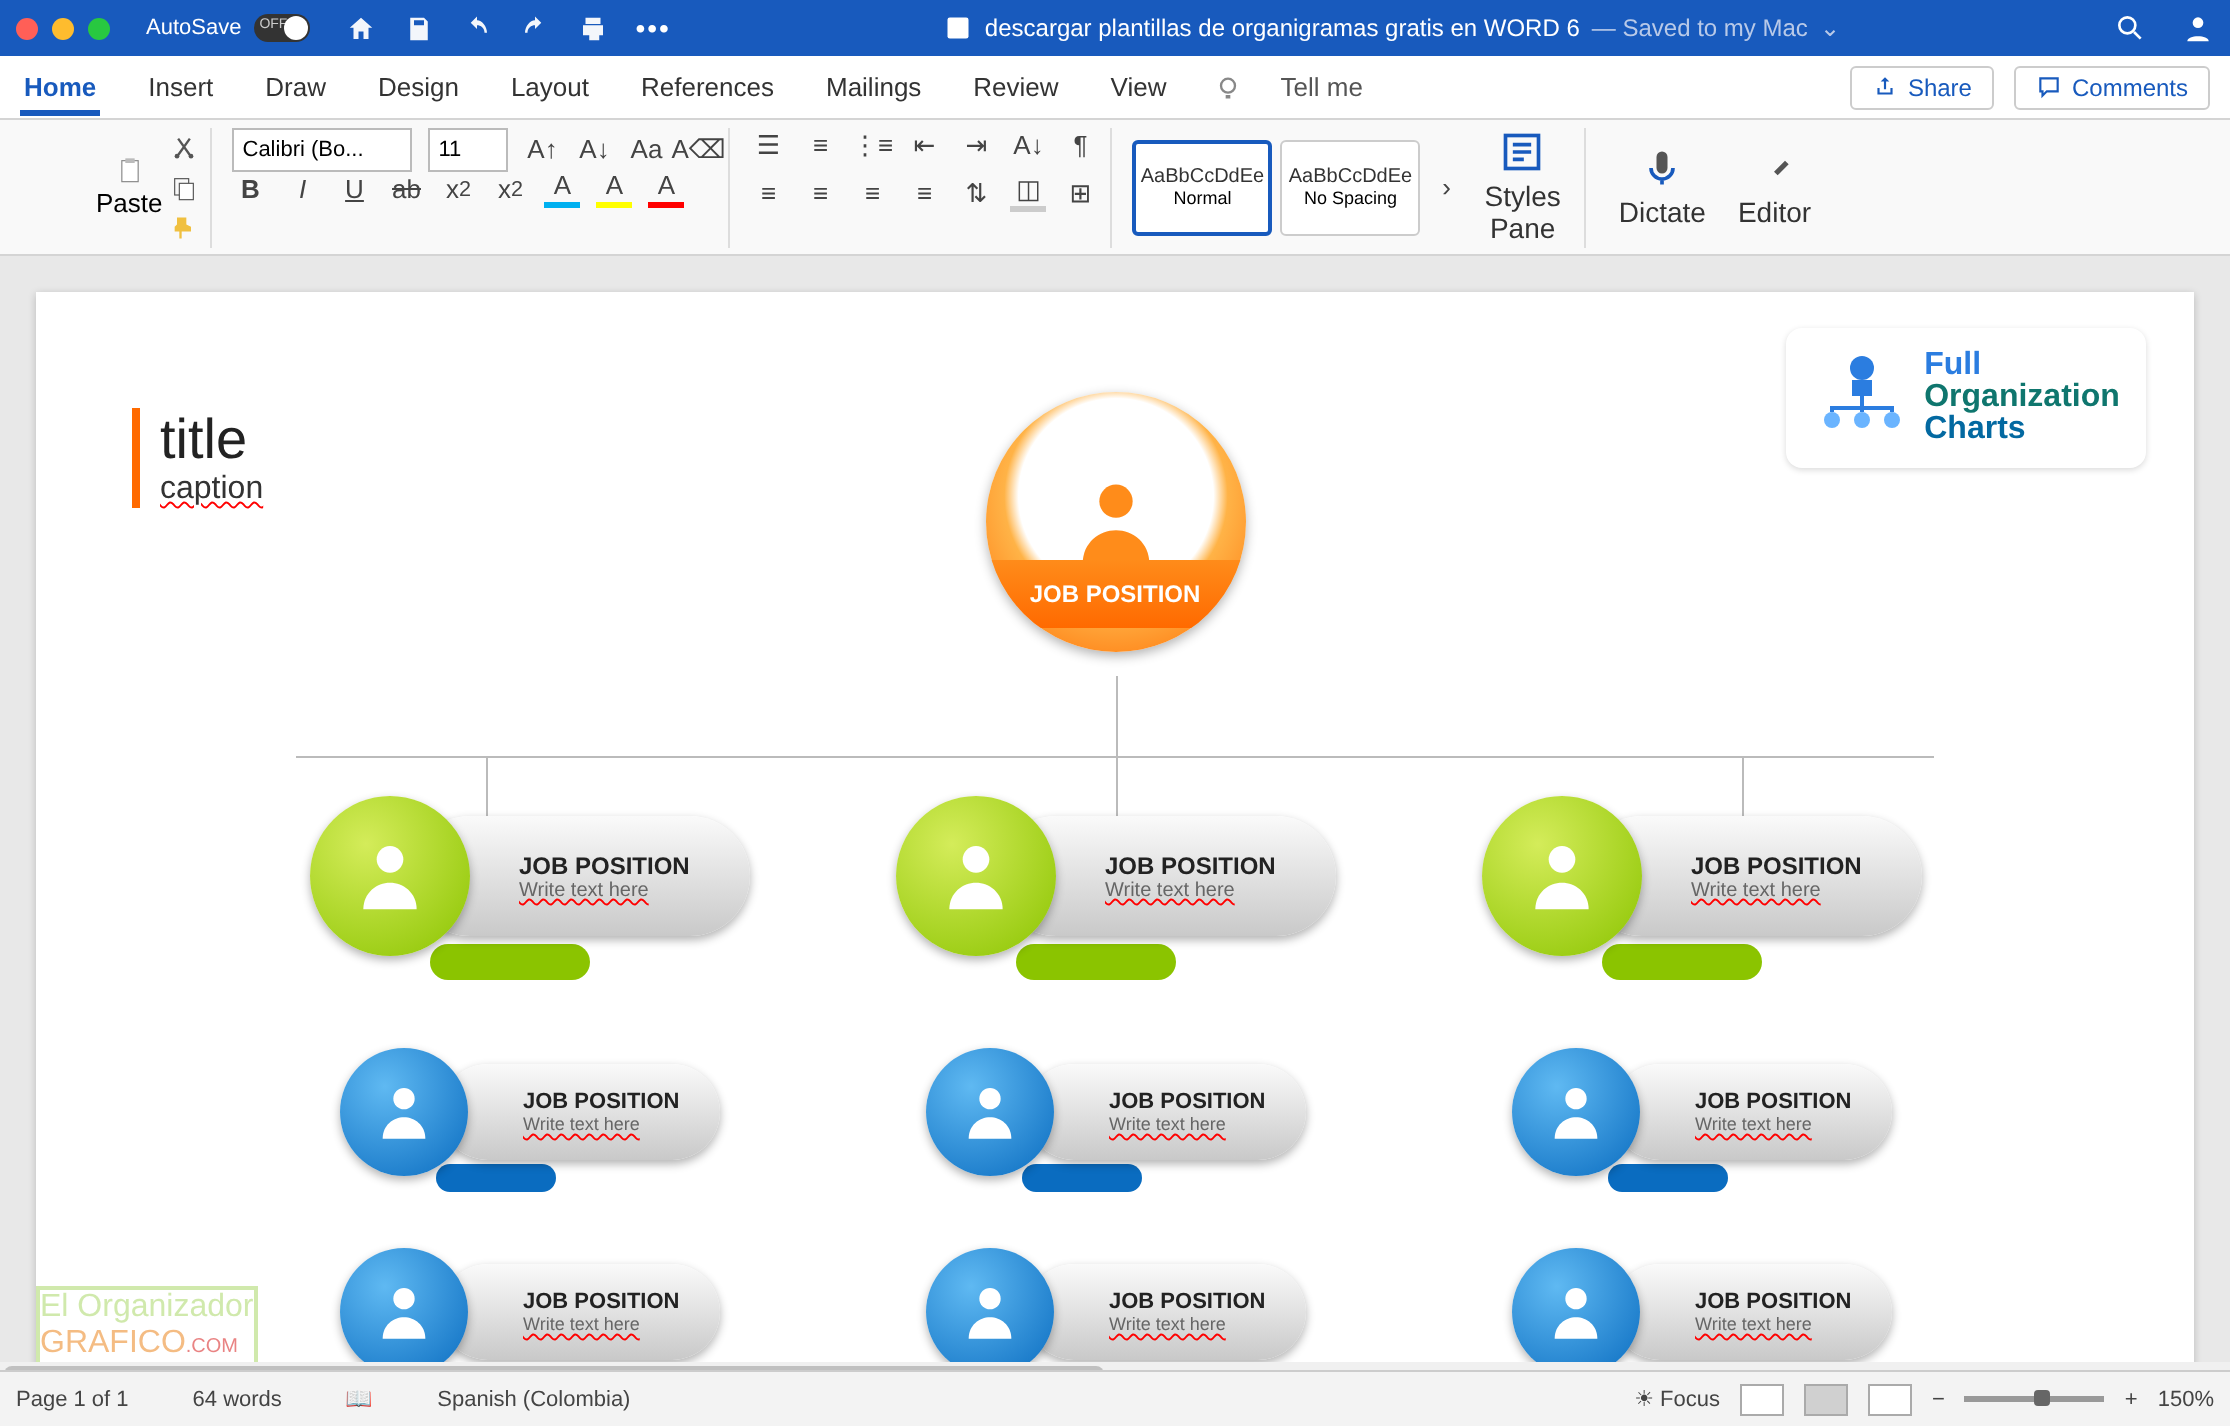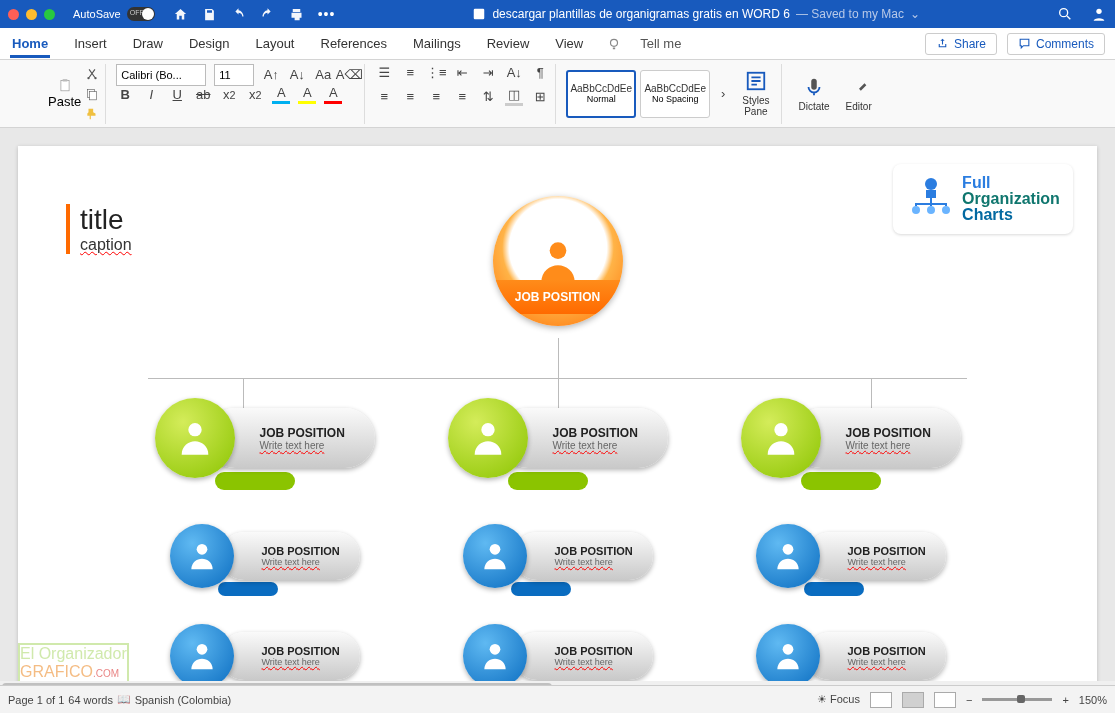--- a/index.html
+++ b/index.html
@@ -38,21 +38,21 @@
 .mini-col svg, .grp svg { width: 14px; height: 14px; fill: #555; }
 .font-sel { border: 1px solid #bbb; font-size: 11px; padding: 2px 4px; background: #fff; width: 90px; height: 22px; }
 .size-sel { border: 1px solid #bbb; font-size: 11px; padding: 2px 4px; background: #fff; width: 40px; height: 22px; }
 .fmt-row { display: flex; gap: 8px; align-items: center; }
 .fmt-btn { width: 18px; height: 18px; display: flex; align-items: center; justify-content: center; font-size: 13px; color: #444; cursor: pointer; }
 .fmt-btn.b { font-weight: 700; } .fmt-btn.i { font-style: italic; } .fmt-btn.u { text-decoration: underline; }
 .color-bar { border-bottom: 3px solid; padding-bottom: 1px; }
 .style-card { border: 1px solid #ccc; border-radius: 3px; width: 70px; height: 48px; display: flex; flex-direction: column; align-items: center; justify-content: center; font-size: 9px; background: #fff; }
 .style-card.sel { border: 2px solid #185ABD; }
 .style-prev { font-size: 10px; color: #333; }
-.big-btn { display: flex; flex-direction: column; align-items: center; gap: 3px; font-size: 10px; color: #333; padding: 0 6px; }
+.big-btn { display: flex; flex-direction: column; align-items: center; gap: 3px; font-size: 14px; color: #333; padding: 0 6px; }
 .big-btn svg { width: 22px; height: 22px; }
 
 
 .canvas { position: absolute; top: 128px; left: 0; right: 0; bottom: 20px; background: #e8e8e8; overflow: hidden; }
 .page { position: absolute; top: 18px; left: 18px; right: 18px; bottom: 0; background: #fff; box-shadow: 0 1px 4px rgba(0,0,0,.2); }
 .title-block { position: absolute; top: 58px; left: 48px; border-left: 4px solid #ff6a00; padding-left: 10px; }
 .title-block .t { font-size: 28px; font-weight: 400; color: #222; }
 .title-block .c { font-size: 16px; color: #333; text-decoration: underline wavy red; text-decoration-thickness: 1px; }
 .logo-badge { position: absolute; top: 18px; right: 24px; width: 180px; height: 70px; background: #fff; border-radius: 8px; box-shadow: 0 1px 3px rgba(0,0,0,.15); display: flex; align-items: center; justify-content: center; gap: 6px; }
 .logo-txt { font-size: 16px; font-weight: 700; line-height: 1; }
@@ -90,21 +90,21 @@
 .node.small { width: 190px; height: 64px; }
 .node.small .tail { bottom: -10px; width: 60px; height: 14px; left: 48px; }
 
 .wm { position: absolute; left: 0; bottom: 10px; font-size: 16px; font-weight: 400; color: #bde08a; opacity: .7; padding: 0; border: 2px solid #bde08a; }
 .wm .og { color: #f0a050; } .wm .cm { color: #e05050; font-size: 10px; }
 
 .hsbar { position: absolute; bottom: 0; left: 0; right: 0; height: 12px; background: #f0f0f0; }
 .hsbar .thumb { position: absolute; left: 2px; top: 2px; width: 550px; height: 8px; background: #c0c0c0; border-radius: 4px; }
 
 
-.status { position: absolute; bottom: 0; left: 0; right: 0; height: 28px; background: #f3f3f3; border-top: 1px solid #ccc; display: flex; align-items: center; font-size: 11px; color: #444; padding: 0 8px; gap: 4px; }
+.status { position: absolute; bottom: 0; left: 0; right: 0; height: 28px; background: #f3f3f3; border-top: 1px solid #ccc; display: flex; align-items: center; font-size: 11px; color: #444; padding: 0 8px; gap: 32px; }
 .status .right { margin-left: auto; display: flex; align-items: center; gap: 10px; }
 .view-btn { width: 22px; height: 16px; border: 1px solid #aaa; background: #fff; }
 .view-btn.active { background: #d0d0d0; }
 .zoom-slider { width: 70px; height: 3px; background: #999; position: relative; }
 .zoom-slider::after { content: ""; position: absolute; left: 50%; top: -3px; width: 8px; height: 8px; background: #666; border-radius: 2px; }
 </style>
 </head>
 <body>
 
 <div class="titlebar">

